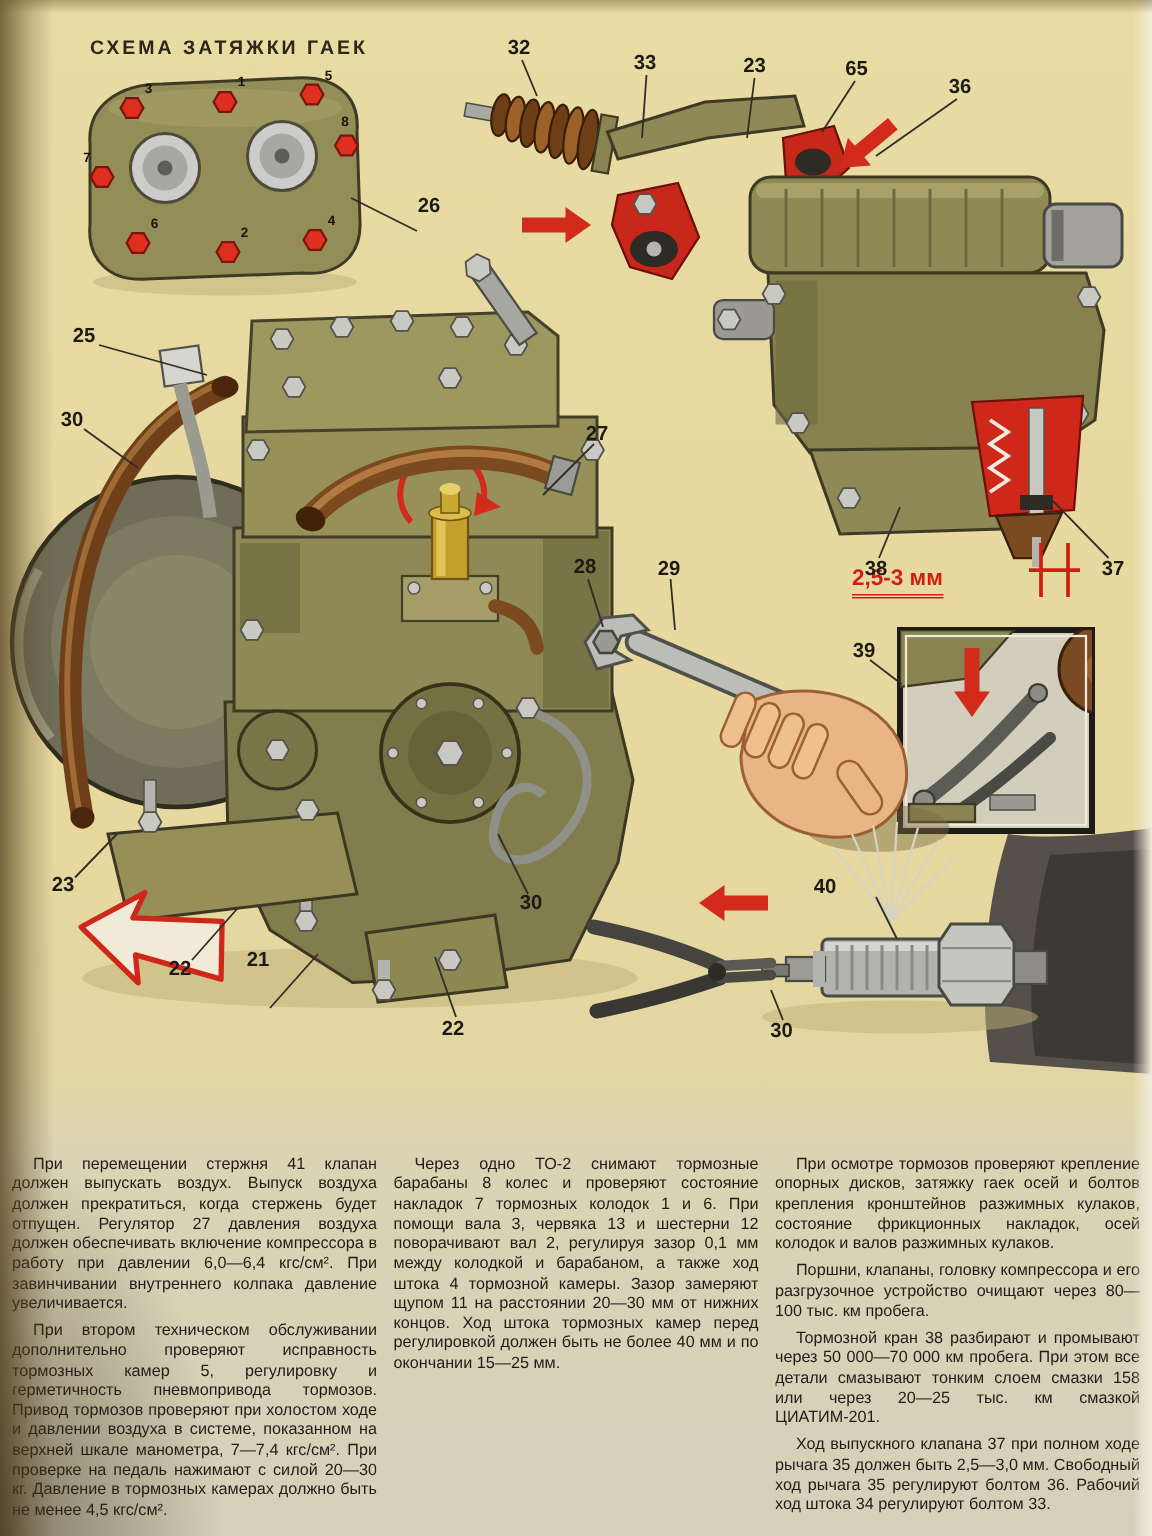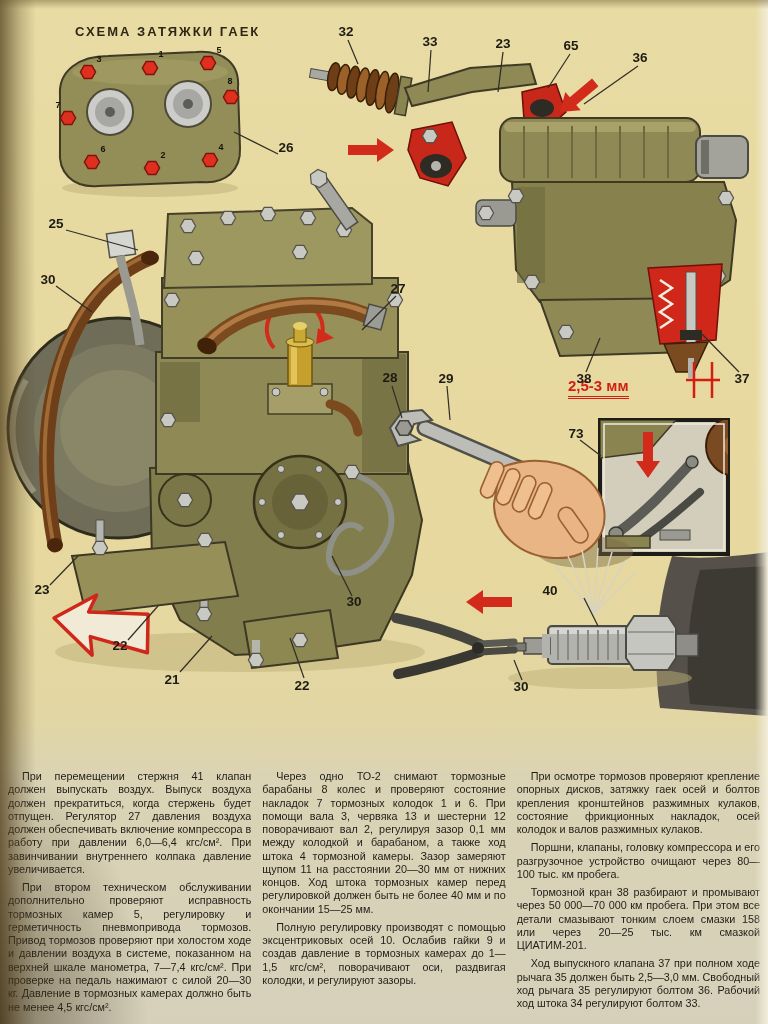--- a/index.html
+++ b/index.html
@@ -4,21 +4,21 @@
 <style>
   html,body { margin:0; padding:0; background:#555; }
   .page {
     position:relative; width:768px; height:1024px; overflow:hidden;
     background: linear-gradient(180deg, #e8dba3 0%, #e6d89e 55%, #e2d6a4 70%, #dad3b4 76%, #d6d0bb 100%);
     font-family:"Liberation Sans", sans-serif;
   }
   .art { position:absolute; left:0; top:0; }
   .page-title {
     position:absolute; left:60px; top:24px;
-    font-weight:bold; font-size:13px; letter-spacing:2px; color:#2e2717;margin-left:15px;
+    font-weight:bold; font-size:13px; letter-spacing:2px; color:#2e2717;
   }
   .co {
     position:absolute; transform:translate(-50%,-50%);
     font-weight:bold; font-size:13.5px; color:#1d1b13; line-height:1;
   }
   .dim-label {
     position:absolute; left:568px; top:378px;
     font-weight:bold; font-size:15px; color:#d21f12;
     border-bottom:3px double #d21f12; padding-bottom:1px; line-height:1.1;
   }
@@ -353,51 +353,50 @@
       <line x1="584" y1="598" x2="598" y2="626"></line>
       <line x1="522" y1="680" x2="514" y2="660"></line>
     </g>
   </svg>
 
   <div class="page-title">СХЕМА ЗАТЯЖКИ ГАЕК</div>
 
   <span class="dim-label">2,5-3 мм</span>
 
   <div>
-    <span class="co" style="left:172px;top:680px">21</span>
+    <span class="co" style="left:172px;top:640px">21</span>
     <span class="co" style="left:120px;top:646px">22</span>
     <span class="co" style="left:42px;top:590px">23</span>
     <span class="co" style="left:48px;top:280px">30</span>
     <span class="co" style="left:56px;top:224px">25</span>
-    <span class="co" style="left:286px;top:148px">26</span>
+    <span class="co" style="left:286px;top:137px">26</span>
     <span class="co" style="left:398px;top:289px">27</span>
     <span class="co" style="left:390px;top:378px">28</span>
     <span class="co" style="left:446px;top:379px">29</span>
     <span class="co" style="left:354px;top:602px">30</span>
     <span class="co" style="left:302px;top:686px">22</span>
     <span class="co" style="left:346px;top:32px">32</span>
     <span class="co" style="left:430px;top:42px">33</span>
     <span class="co" style="left:503px;top:44px">23</span>
     <span class="co" style="left:571px;top:46px">65</span>
     <span class="co" style="left:640px;top:58px">36</span>
     <span class="co" style="left:742px;top:379px">37</span>
     <span class="co" style="left:584px;top:379px">38</span>
-    <span class="co" style="left:576px;top:434px">73</span>
+    <span class="co" style="left:576px;top:434px">39</span>
     <span class="co" style="left:550px;top:591px">40</span>
     <span class="co" style="left:521px;top:687px">30</span>
   </div>
 
   <section class="textblock">
     <div class="col">
       <p>При перемещении стержня 41 клапан должен выпускать воздух. Выпуск воздуха должен прекратиться, когда стержень будет отпущен. Регулятор 27 давления воздуха должен обеспечивать включение компрессора в работу при давлении 6,0—6,4 кгс/см². При завинчивании внутреннего колпака давление увеличивается.</p>
       <p>При втором техническом обслуживании дополнительно проверяют исправность тормозных камер 5, регулировку и герметичность пневмопривода тормозов. Привод тормозов проверяют при холостом ходе и давлении воздуха в системе, показанном на верхней шкале манометра, 7—7,4 кгс/см². При проверке на педаль нажимают с силой 20—30 кг. Давление в тормозных камерах должно быть не менее 4,5 кгс/см².</p>
     </div>
     <div class="col">
       <p>Через одно ТО-2 снимают тормозные барабаны 8 колес и проверяют состояние накладок 7 тормозных колодок 1 и 6. При помощи вала 3, червяка 13 и шестерни 12 поворачивают вал 2, регулируя зазор 0,1 мм между колодкой и барабаном, а также ход штока 4 тормозной камеры. Зазор замеряют щупом 11 на расстоянии 20—30 мм от нижних концов. Ход штока тормозных камер перед регулировкой должен быть не более 40 мм и по окончании 15—25 мм.</p>
-      <p>Полную регулировку производят с помощью эксцентриковых осей 10. Ослабив гайки 9 и создав давление в тормозных камерах до 1—1,5 кгс/см², поворачивают оси, раздвигая колодки, и регулируют зазоры.</p>
     </div>
     <div class="col">
       <p>При осмотре тормозов проверяют крепление опорных дисков, затяжку гаек осей и болтов крепления кронштейнов разжимных кулаков, состояние фрикционных накладок, осей колодок и валов разжимных кулаков.</p>
       <p>Поршни, клапаны, головку компрессора и его разгрузочное устройство очищают через 80—100 тыс. км пробега.</p>
       <p>Тормозной кран 38 разбирают и промывают через 50 000—70 000 км пробега. При этом все детали смазывают тонким слоем смазки 158 или через 20—25 тыс. км смазкой ЦИАТИМ-201.</p>
       <p>Ход выпускного клапана 37 при полном ходе рычага 35 должен быть 2,5—3,0 мм. Свободный ход рычага 35 регулируют болтом 36. Рабочий ход штока 34 регулируют болтом 33.</p>
     </div>
   </section>
 
   <div class="edge-left"></div>

